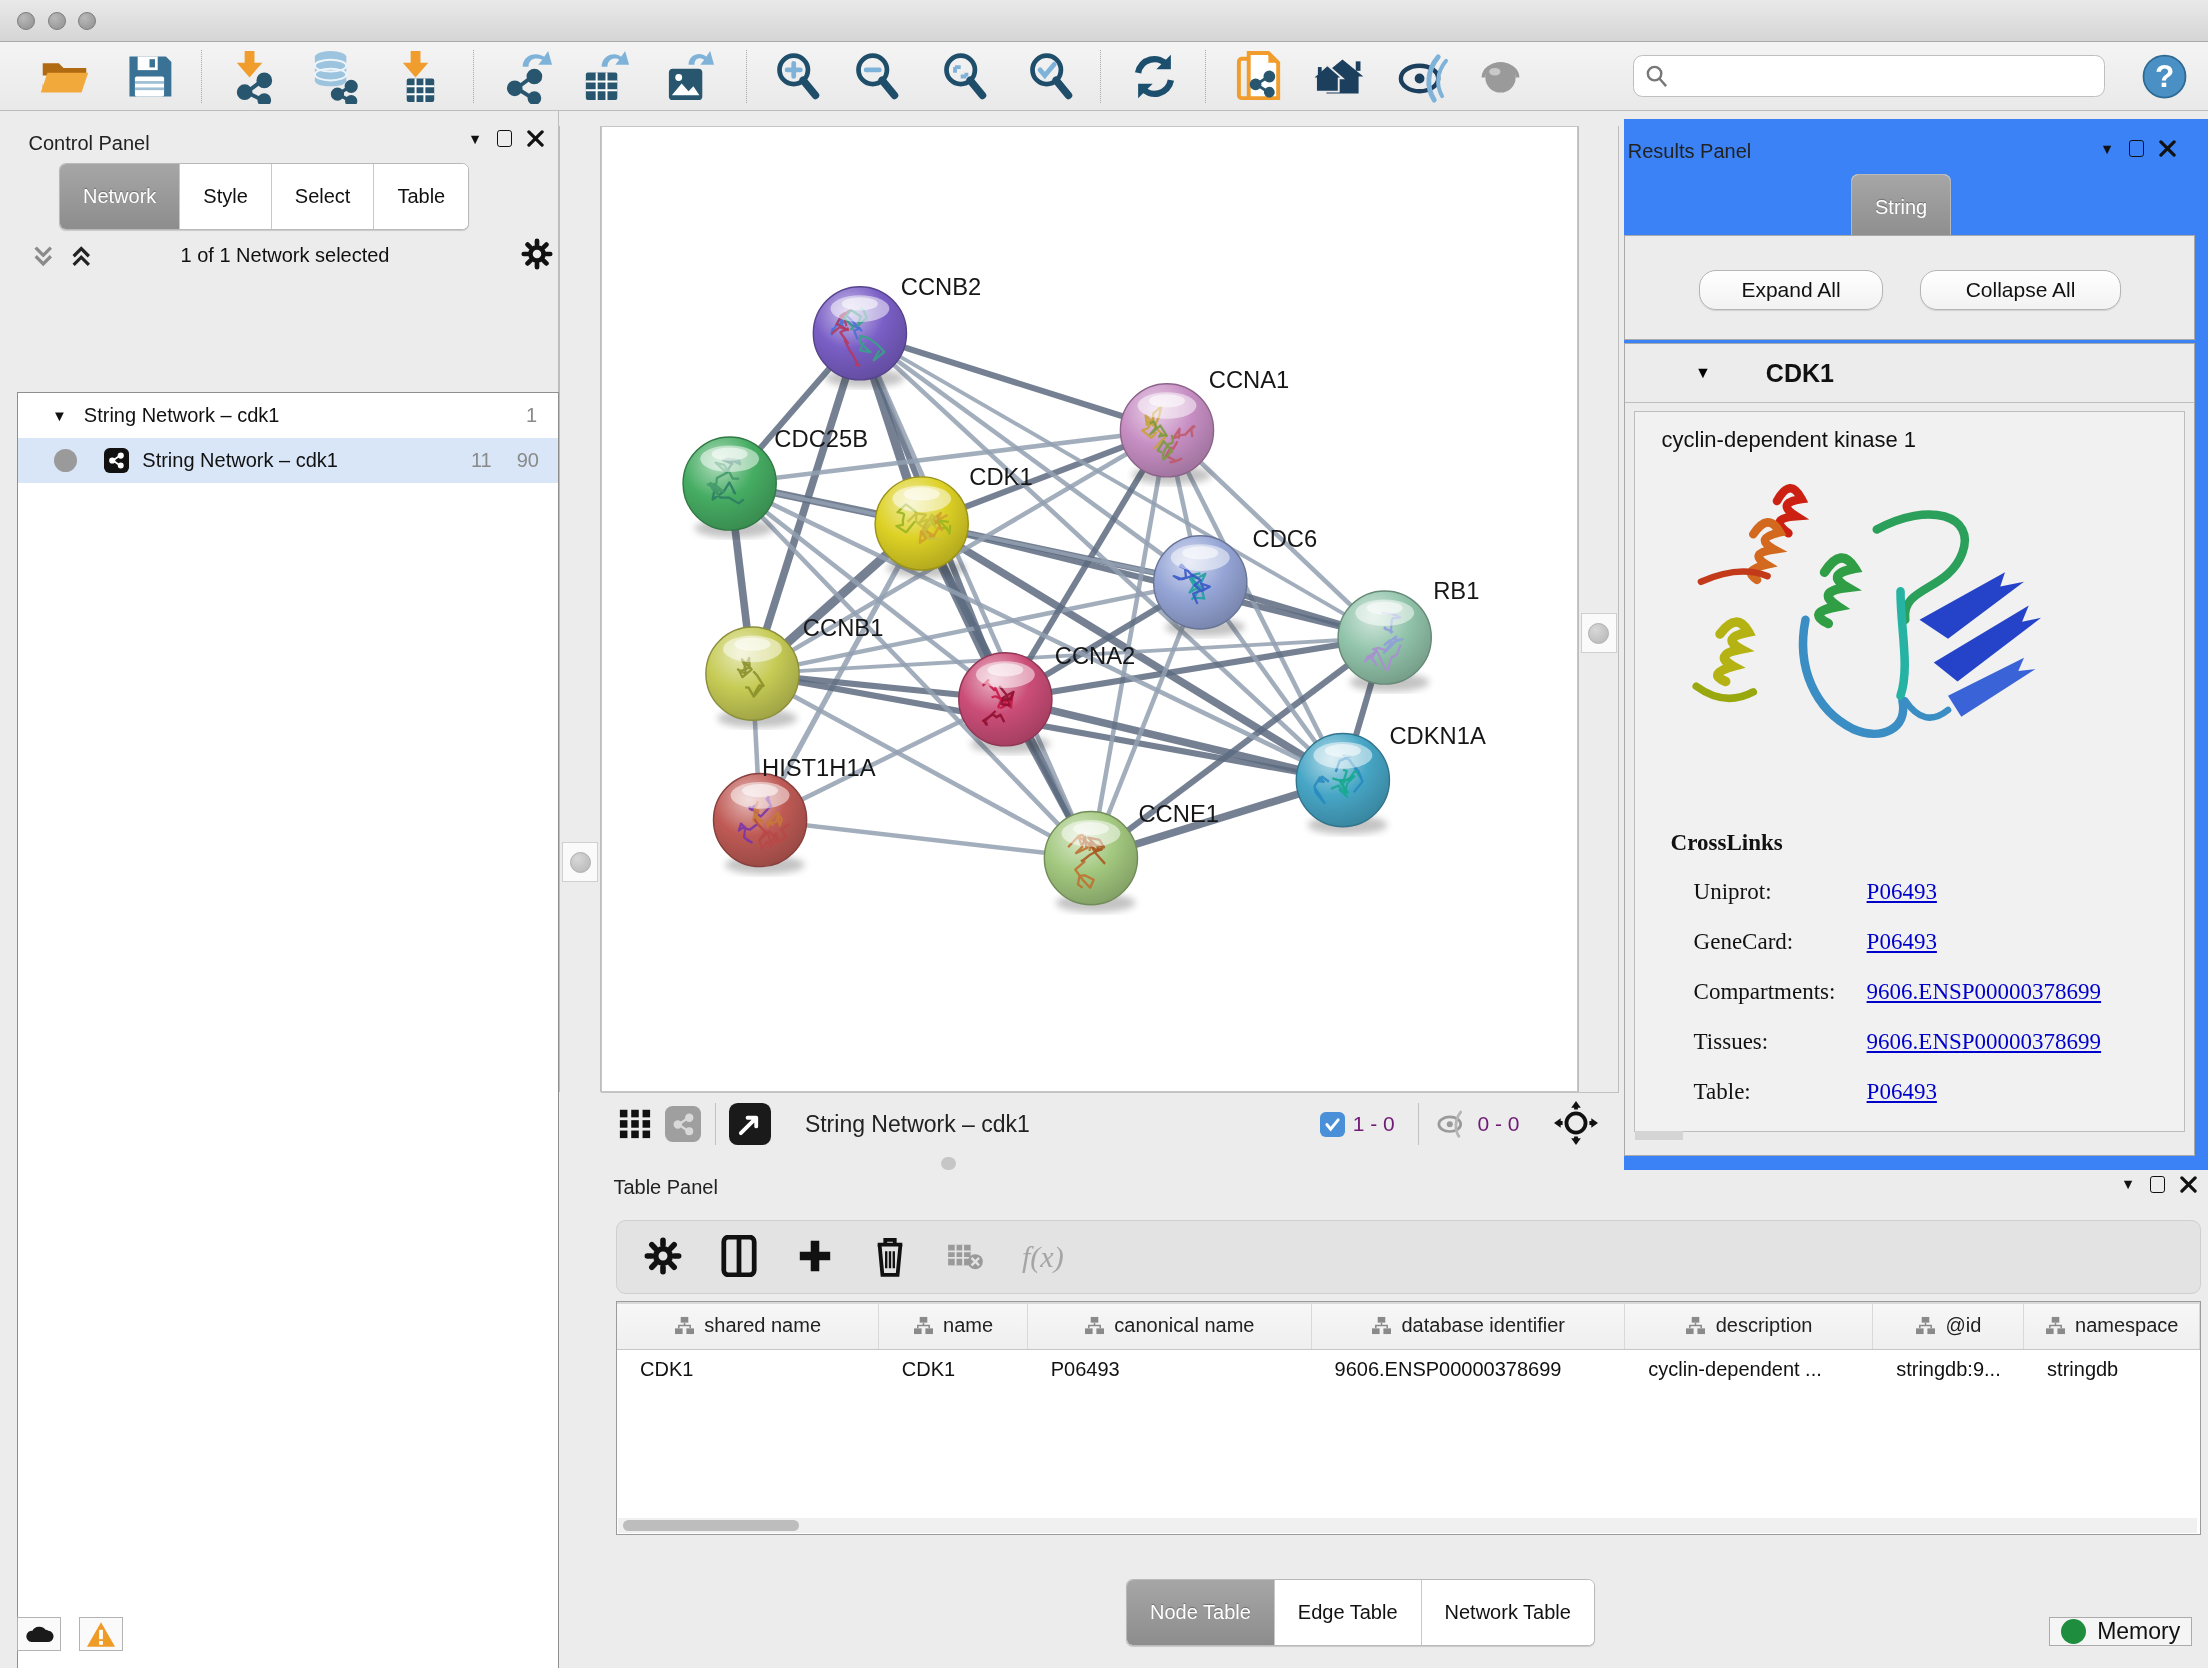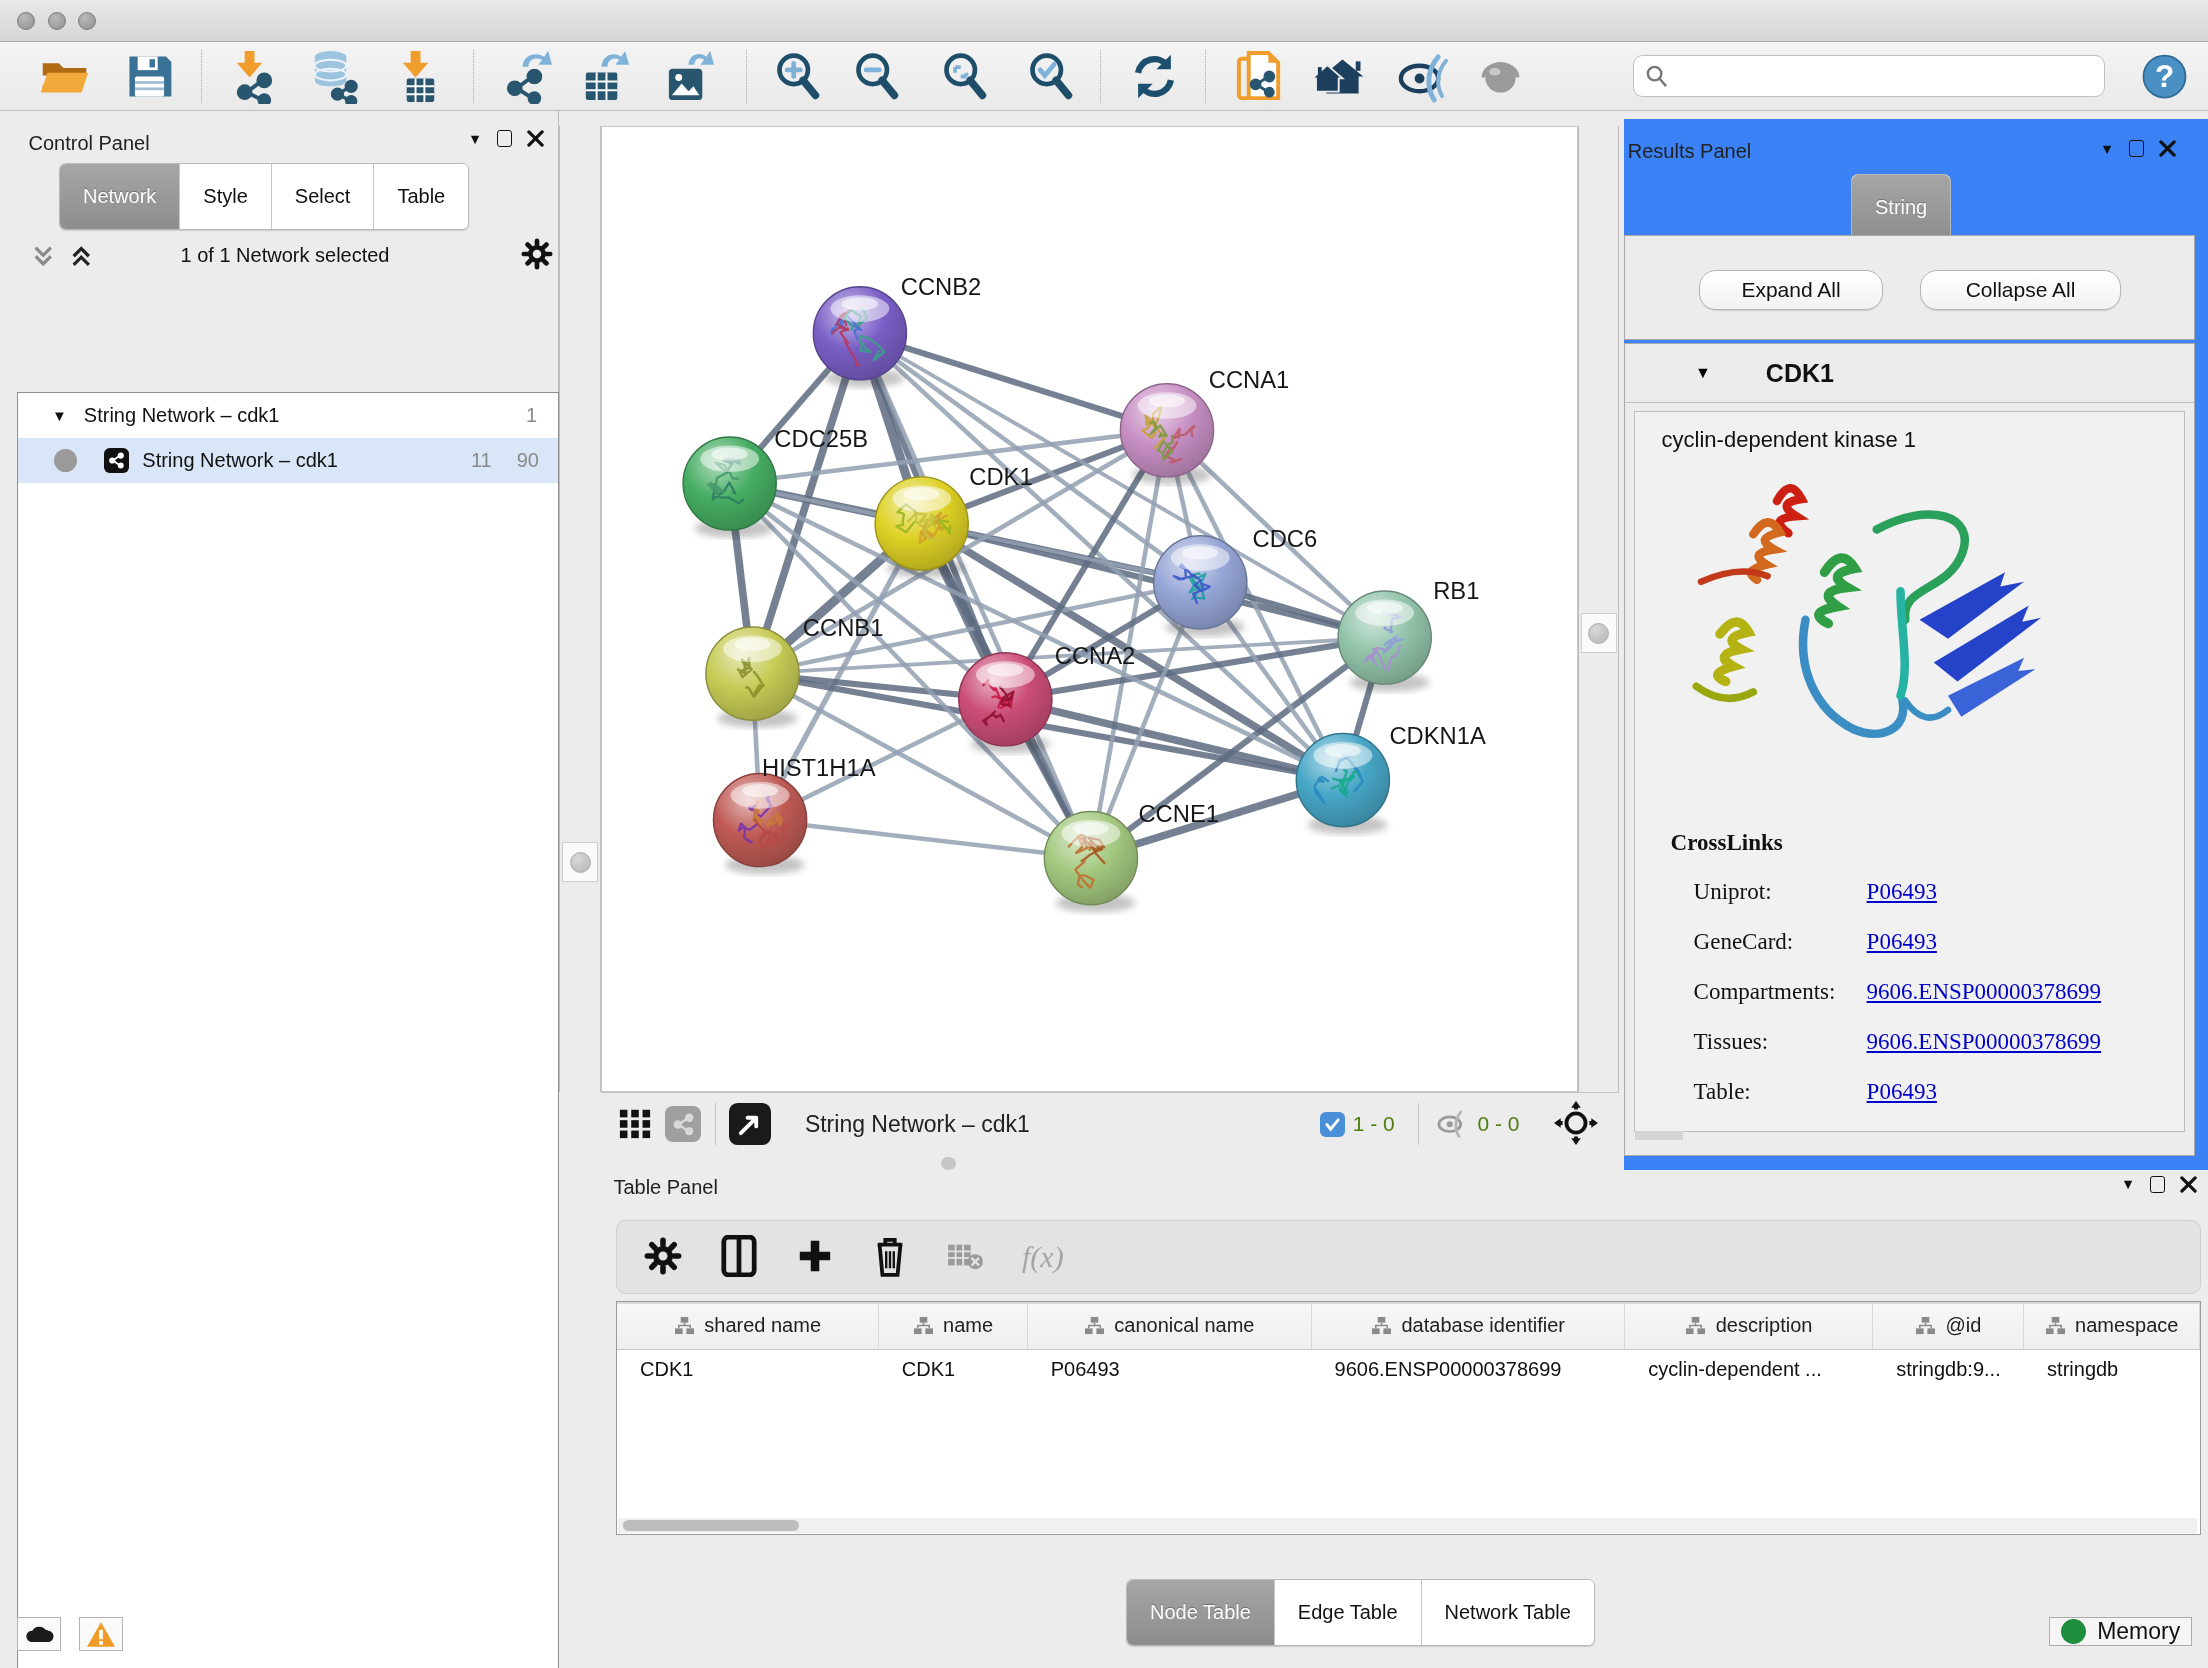--- a/index.html
+++ b/index.html
@@ -39,21 +39,21 @@
   
   .canvas { left:601px; top:126px; width:977px; height:966px; background:#fff; border:1px solid #c6c6c6; }
   .splitterV { top:126px; width:41px; height:966px; background:#ececec; border-left:1px solid #bdbdbd; border-right:1px solid #bdbdbd; }
   .handle { width:36px; height:40px; background:#fafafa; border:1px solid #cfcfcf; display:flex; align-items:center; justify-content:center; }
   .handle .dotc { width:21px; height:21px; border-radius:50%; background:radial-gradient(circle at 35% 30%, #d8d8d8, #b5b5b5); border:1px solid #adadad; }
 
   .netbar { left:601px; top:1092px; width:1018px; height:63px; background:#ececec; border-top:1px solid #c2c2c2; display:flex; align-items:center; }
   .netbar .ttl { font-size:23px; color:#222; }
   .nb-sep { width:0; height:42px; border-left:1px solid #c2c2c2; margin:0 13.3px; }
   .chk { width:25px; height:25px; border-radius:5.7px; background:#4a90d9; display:flex; align-items:center; justify-content:center; }
-  .cnt { font-size:21px; color:#4d7c0f; margin:0 9.5px 0 7.6px; }
+  .cnt { font-size:21px; color:#701a75; margin:0 9.5px 0 7.6px; }
 
   .hsplit { left:601px; top:1155px; width:1607px; height:17px; background:#ececec; }
   .rbox { border:1.9px solid #a9a9a9; background:#ececec; }
   .btn { background:linear-gradient(#ffffff,#f2f2f2); border:1px solid #b5b5b5; border-radius:17px; font-size:21px; color:#111; display:flex; align-items:center; justify-content:center; box-shadow:0 1px 1px rgba(0,0,0,.12); }
   .entrybody { background:#f1f1f1; border:1px solid #bdbdbd; }
   .xlinks { font-family:"Liberation Serif", serif; font-size:23px; color:#111; }
   .xrow { display:flex; height:50px; align-items:center; }
   .xlab { width:173px; }
   .xval a { color:#0000cc; }
 

